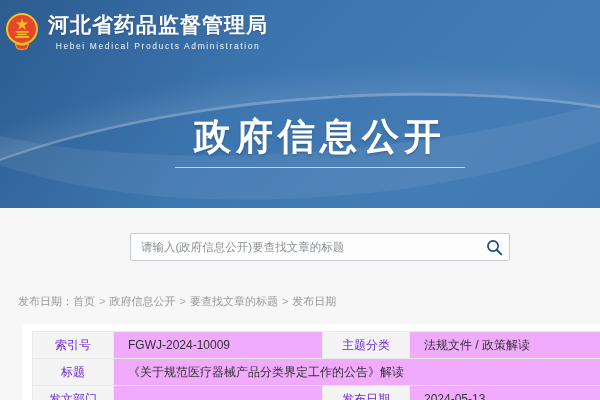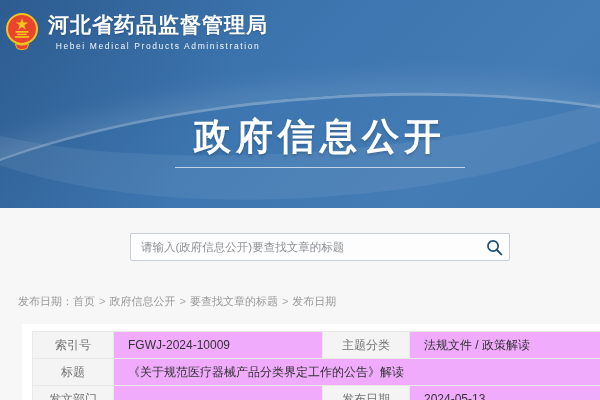--- a/index.html
+++ b/index.html
@@ -59,21 +59,21 @@
   .breadcrumb .sep{ margin:0 4px; color:#aaa; }
 
   .card{
     position:absolute; left:22px; top:116px; width:600px; height:120px; background:#fff;
   }
   table.info-table{ border-collapse:collapse; table-layout:fixed; width:660px; margin:7px 0 0 10px; }
   table.info-table td{
     border:1px solid #e9e9e9; height:27px; font-size:12px; vertical-align:middle;
     white-space:nowrap; overflow:hidden;
   }
-  td.lbl{ background:#f4f4f4; color:#737373; text-align:center; }
+  td.lbl{ background:#f4f4f4; color:#6d28d9; text-align:center; }
   td.val{ background:#f0abfc; color:#333; padding-left:14px; }
 </style>
 </head>
 <body>
 
 <div class="screen">
 
   <div class="banner">
     <div class="org">
       <svg class="org-emblem" viewBox="0 0 100 116" xmlns="http://www.w3.org/2000/svg" aria-hidden="true">

